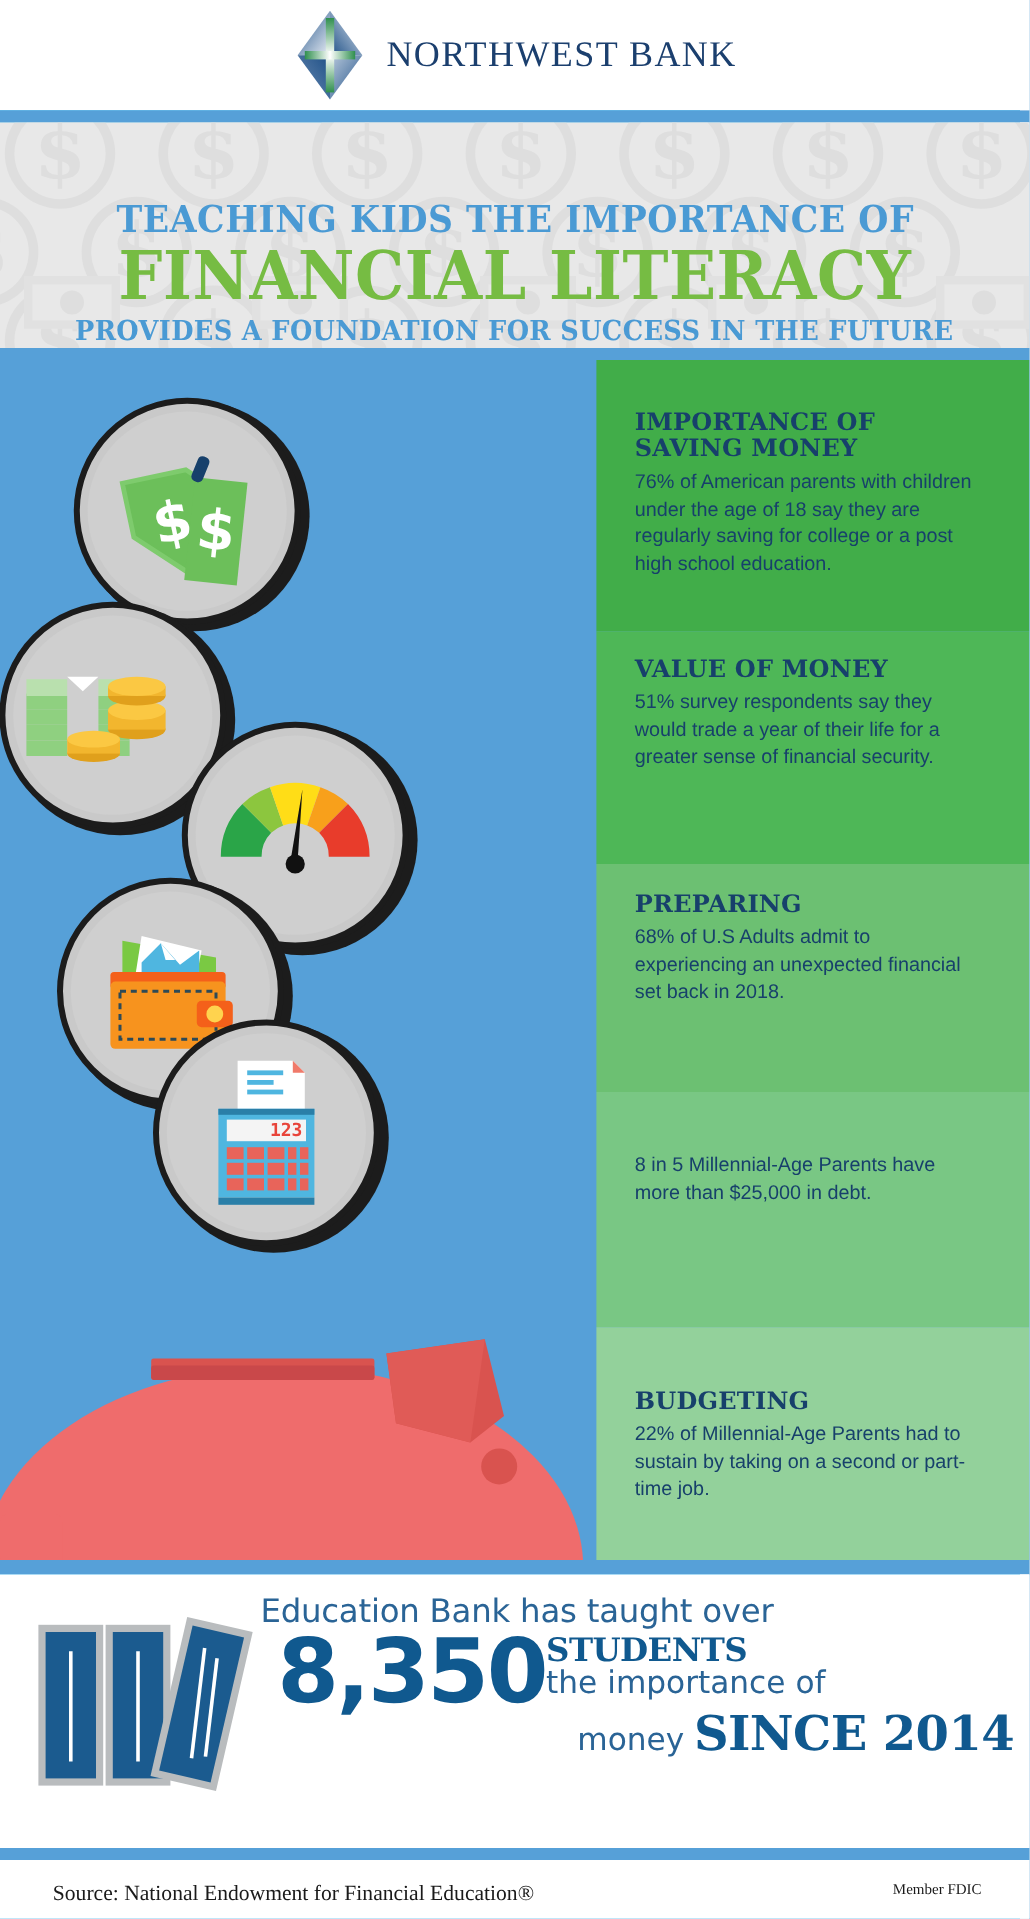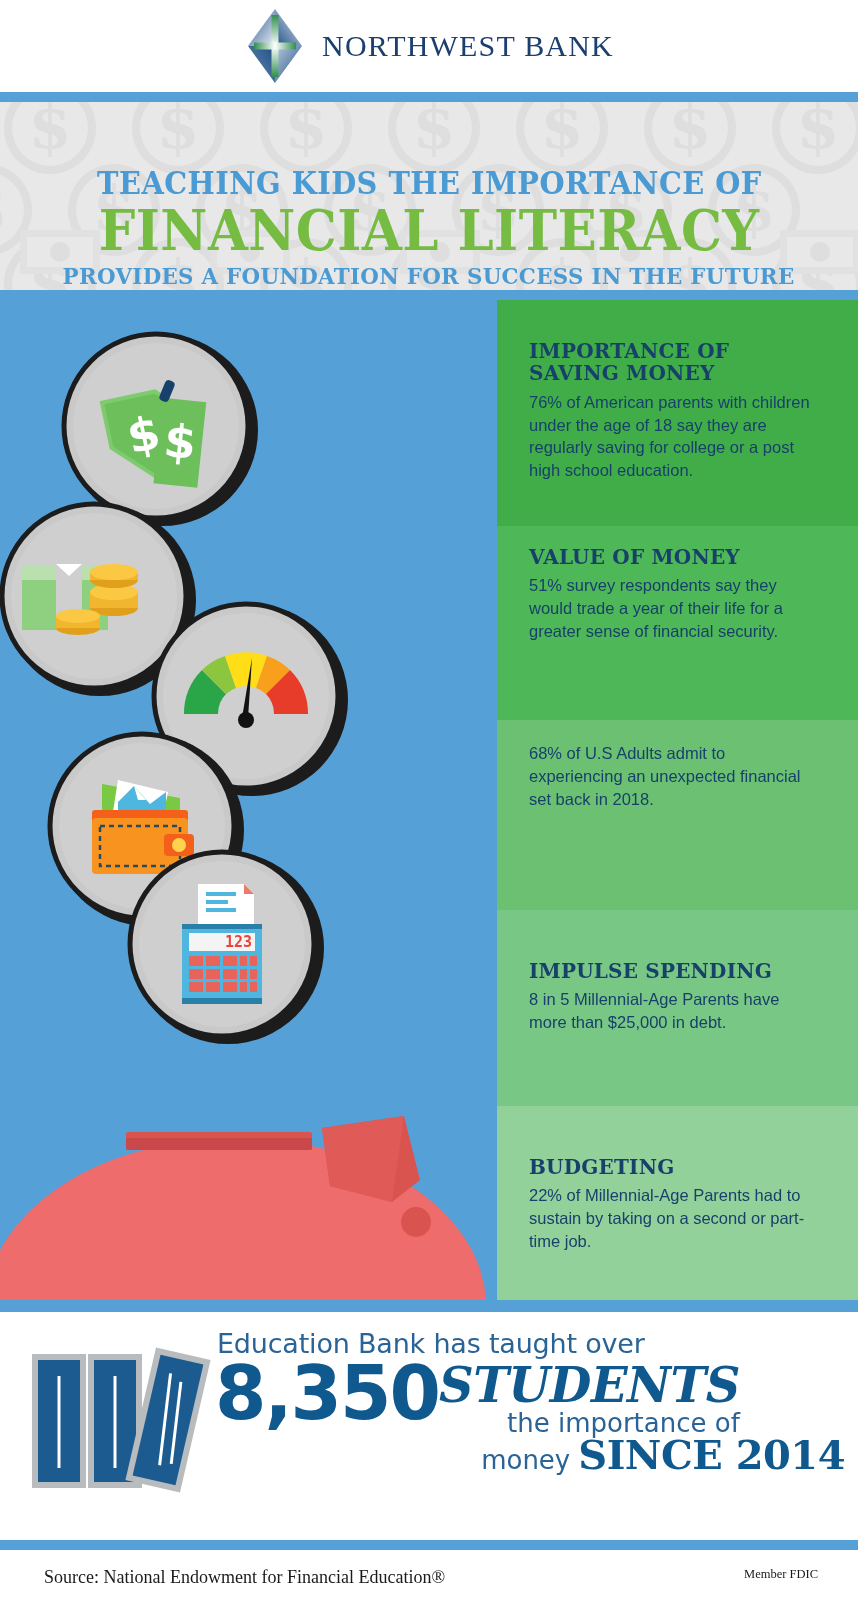--- a/index.html
+++ b/index.html
@@ -142,38 +142,37 @@
   }
   .st-line1 {
     font-family:"DejaVu Sans", sans-serif;
     color:#2a6496;
     font-size:27px;
     font-weight:400;
     line-height:1;
     letter-spacing:-0.2px;
     padding-left:2px;
   }
-  .st-row2 { display:flex; align-items:flex-start; margin-top:2px; }
+  .st-row2 { display:flex; align-items:flex-start; margin-top:2px;margin-left:16px; }
   .st-big {
     font-family:"DejaVu Sans", sans-serif;
     font-weight:bold;
     color:#10598f;
     font-size:74px;
     line-height:0.92;
     letter-spacing:-2px;
   }
   .st-right { display:flex; flex-direction:column; margin-left:0px; padding-top:4px; }
   .st-students {
     font-family:"DejaVu Serif", serif;
     font-weight:bold;
     color:#10598f;
-    font-size:48px;
+    font-size:27px;
     line-height:0.94;
     letter-spacing:-0.5px;
-    font-style:italic;
   }
   .st-imp {
     font-family:"DejaVu Sans", sans-serif;
     color:#2a6496;
     font-size:26px;
     font-weight:400;
     line-height:1.05;
     margin-top:2px;
     text-align:right;
   }
@@ -454,24 +453,24 @@
     <div class="cards">
       <div class="card card-0">
         <div class="card-title">IMPORTANCE OF SAVING MONEY</div>
         <div class="card-body">76% of American parents with children under the age of 18 say they are regularly saving for college or a post high school education.</div>
       </div>
       <div class="card card-1">
         <div class="card-title">VALUE OF MONEY</div>
         <div class="card-body">51% survey respondents say they would trade a year of their life for a greater sense of financial security.</div>
       </div>
       <div class="card card-2">
+        <div class="card-title">PREPARING</div>
         <div class="card-body">68% of U.S Adults admit to experiencing an unexpected financial set back in 2018.</div>
       </div>
       <div class="card card-3">
-        <div class="card-title">IMPULSE SPENDING</div>
         <div class="card-body">8 in 5 Millennial-Age Parents have more than $25,000 in debt.</div>
       </div>
       <div class="card card-4">
         <div class="card-title">BUDGETING</div>
         <div class="card-body">22% of Millennial-Age Parents had to sustain by taking on a second or part-time job.</div>
       </div>
     </div>
   </div>
 
   <div class="rule-blue-3"></div>

